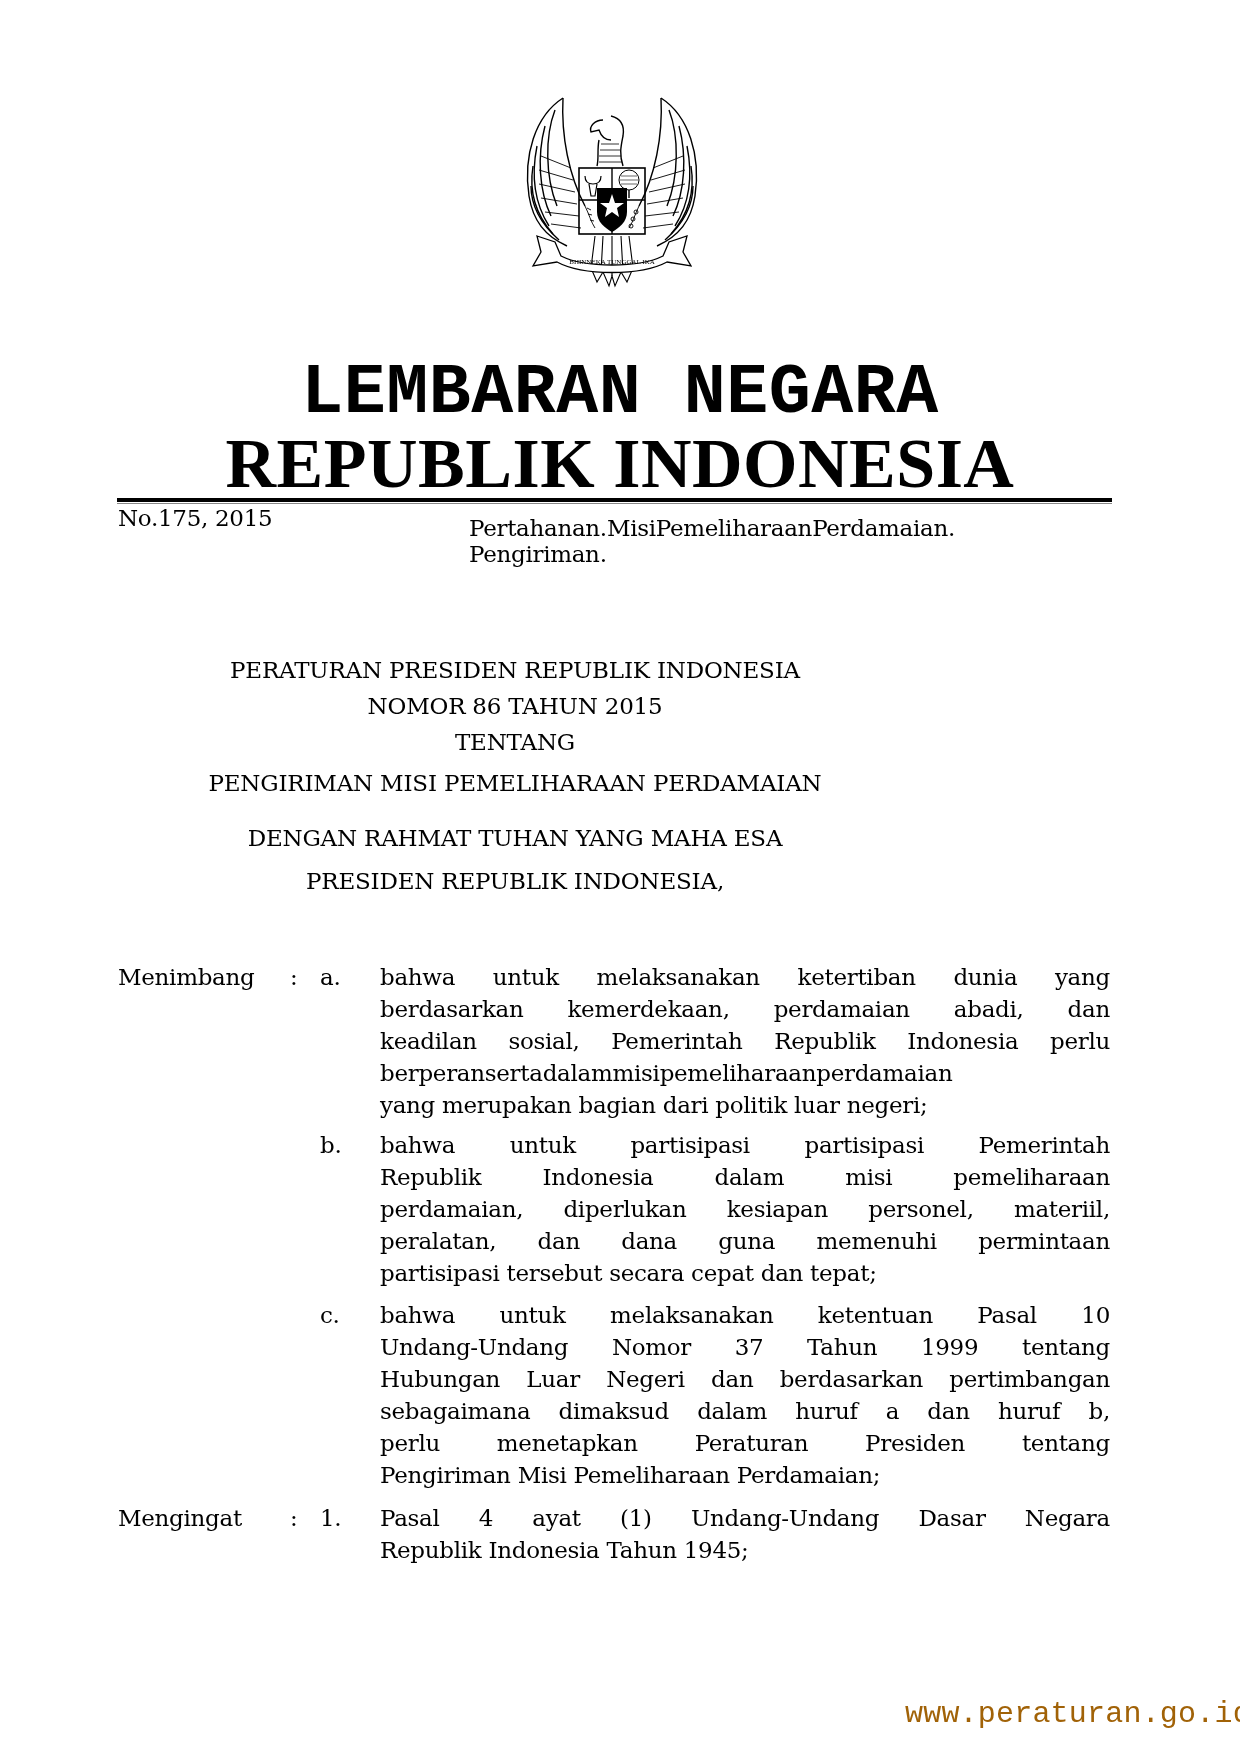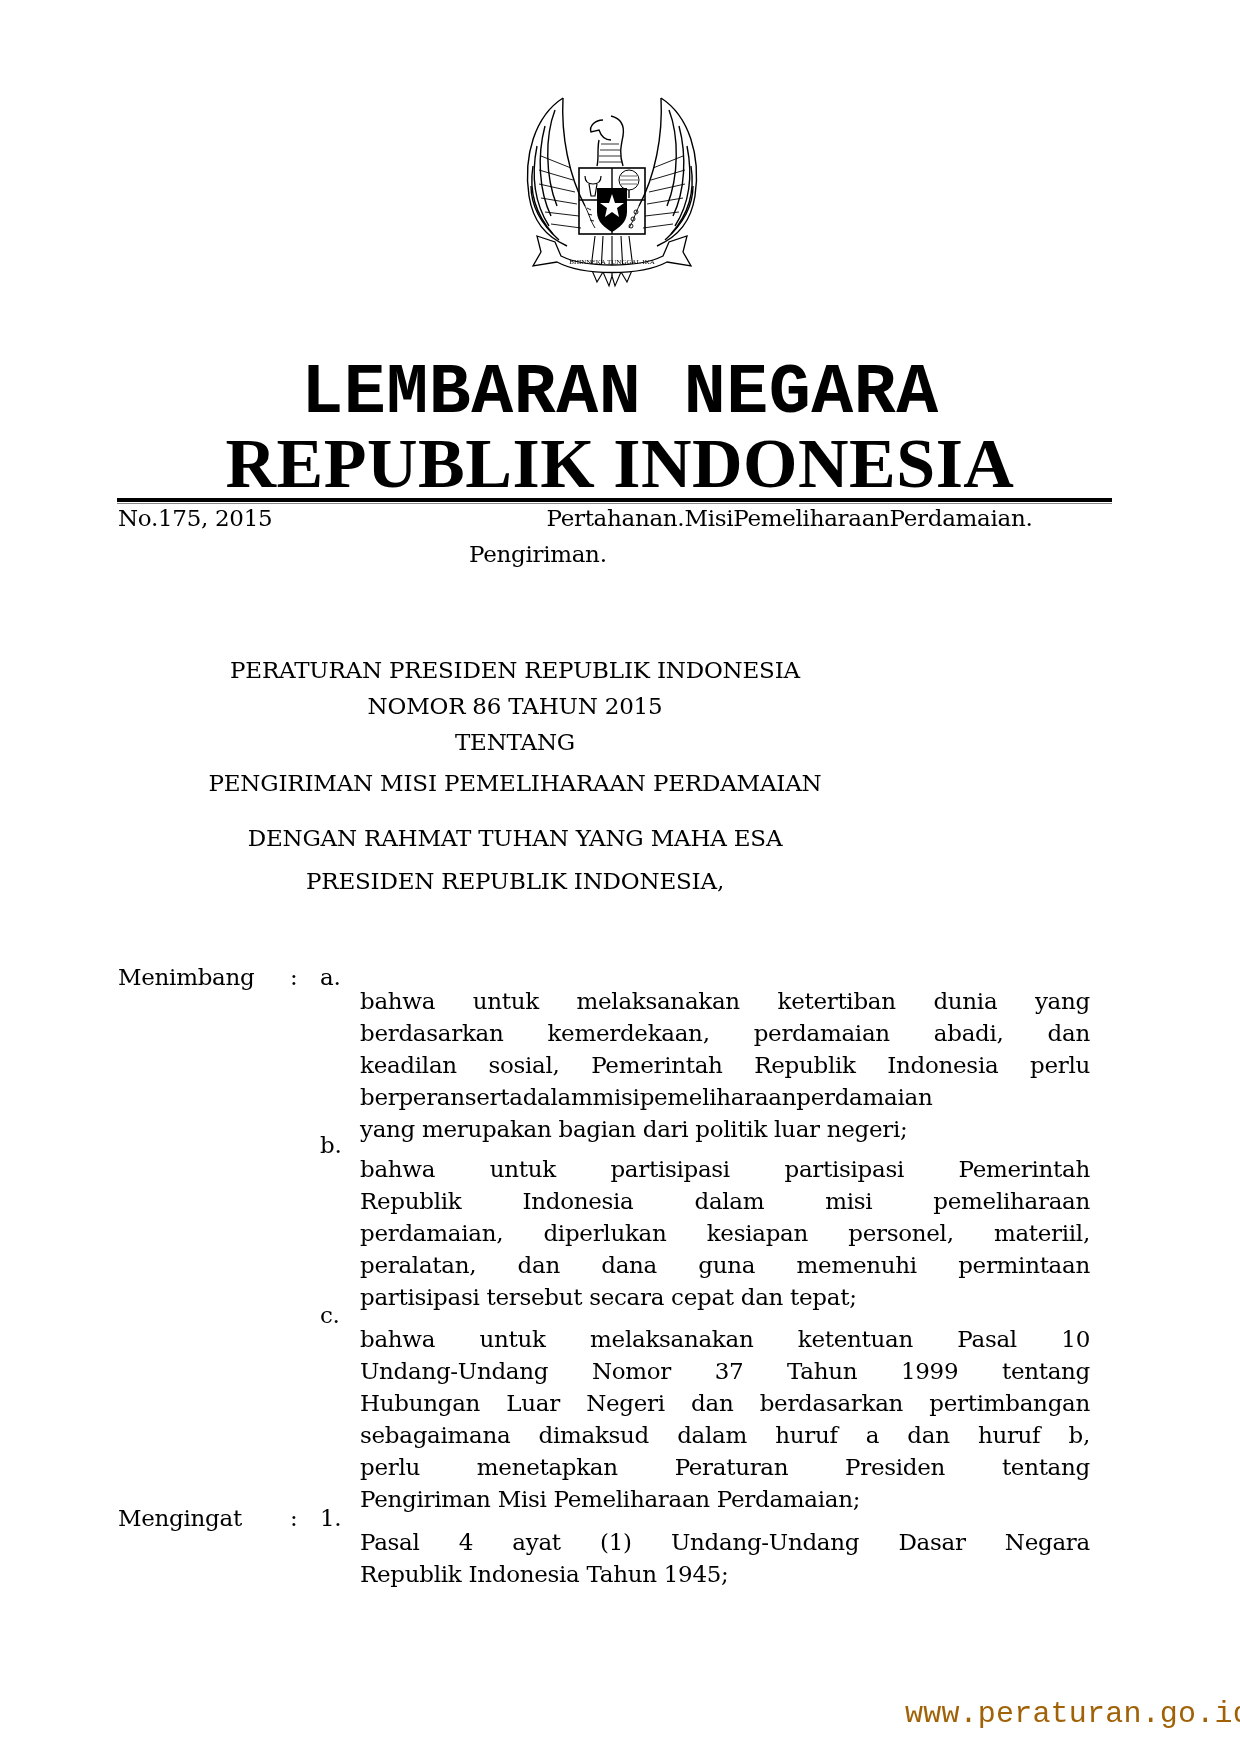--- a/index.html
+++ b/index.html
@@ -10,24 +10,24 @@
   .rule { left:117px; width:995px; top:498px; height:4px; background:#000; }
   .rule2 { left:117px; width:995px; top:503px; height:1px; background:#888; }
   .body-text { font-family:"DejaVu Serif", serif; font-size:23px; line-height:32px; letter-spacing:-0.3px; }
   .center-line { left:0; width:1030px; text-align:center; font-family:"DejaVu Serif", serif; font-size:23px; line-height:30px; letter-spacing:-0.2px; }
   .meta-left { left:118px; top:502px; }
   .meta-right { left:469px; top:502px; width:641px; text-align:justify; text-align-last:justify; }
   .meta-right2 { left:469px; top:538px; }
   .sec-label { left:118px; }
   .colon { left:290px; }
   .marker { left:320px; width:40px; }
-  .item-text { left:360px; width:730px; text-align:justify;margin-top:24px; }
+  .item-text { left:380px; width:730px; text-align:justify; }
   .item-text .ln { display:block; text-align:justify; text-align-last:justify; height:32px; white-space:nowrap; }
   .item-text .ln.last { text-align-last:left; }
-  .jl { display:flex; justify-content:center; width:100%; }
+  .jl { display:flex; justify-content:flex-start; width:100%;margin-top:10px; }
   .watermark { left:905px; top:1697px; font-family:Liberation Mono, monospace; font-size:30px; color:#a16207; letter-spacing:0.2px; }
 </style>
 </head>
 <body>
 
 <div class="abs emblem">
   <svg width="194" height="206" viewBox="0 0 194 206" xmlns="http://www.w3.org/2000/svg">
     <g fill="none" stroke="#000" stroke-width="1.4">
 
       <path d="M48 2 C20 20 8 60 14 100 C18 125 30 140 52 150"></path>

